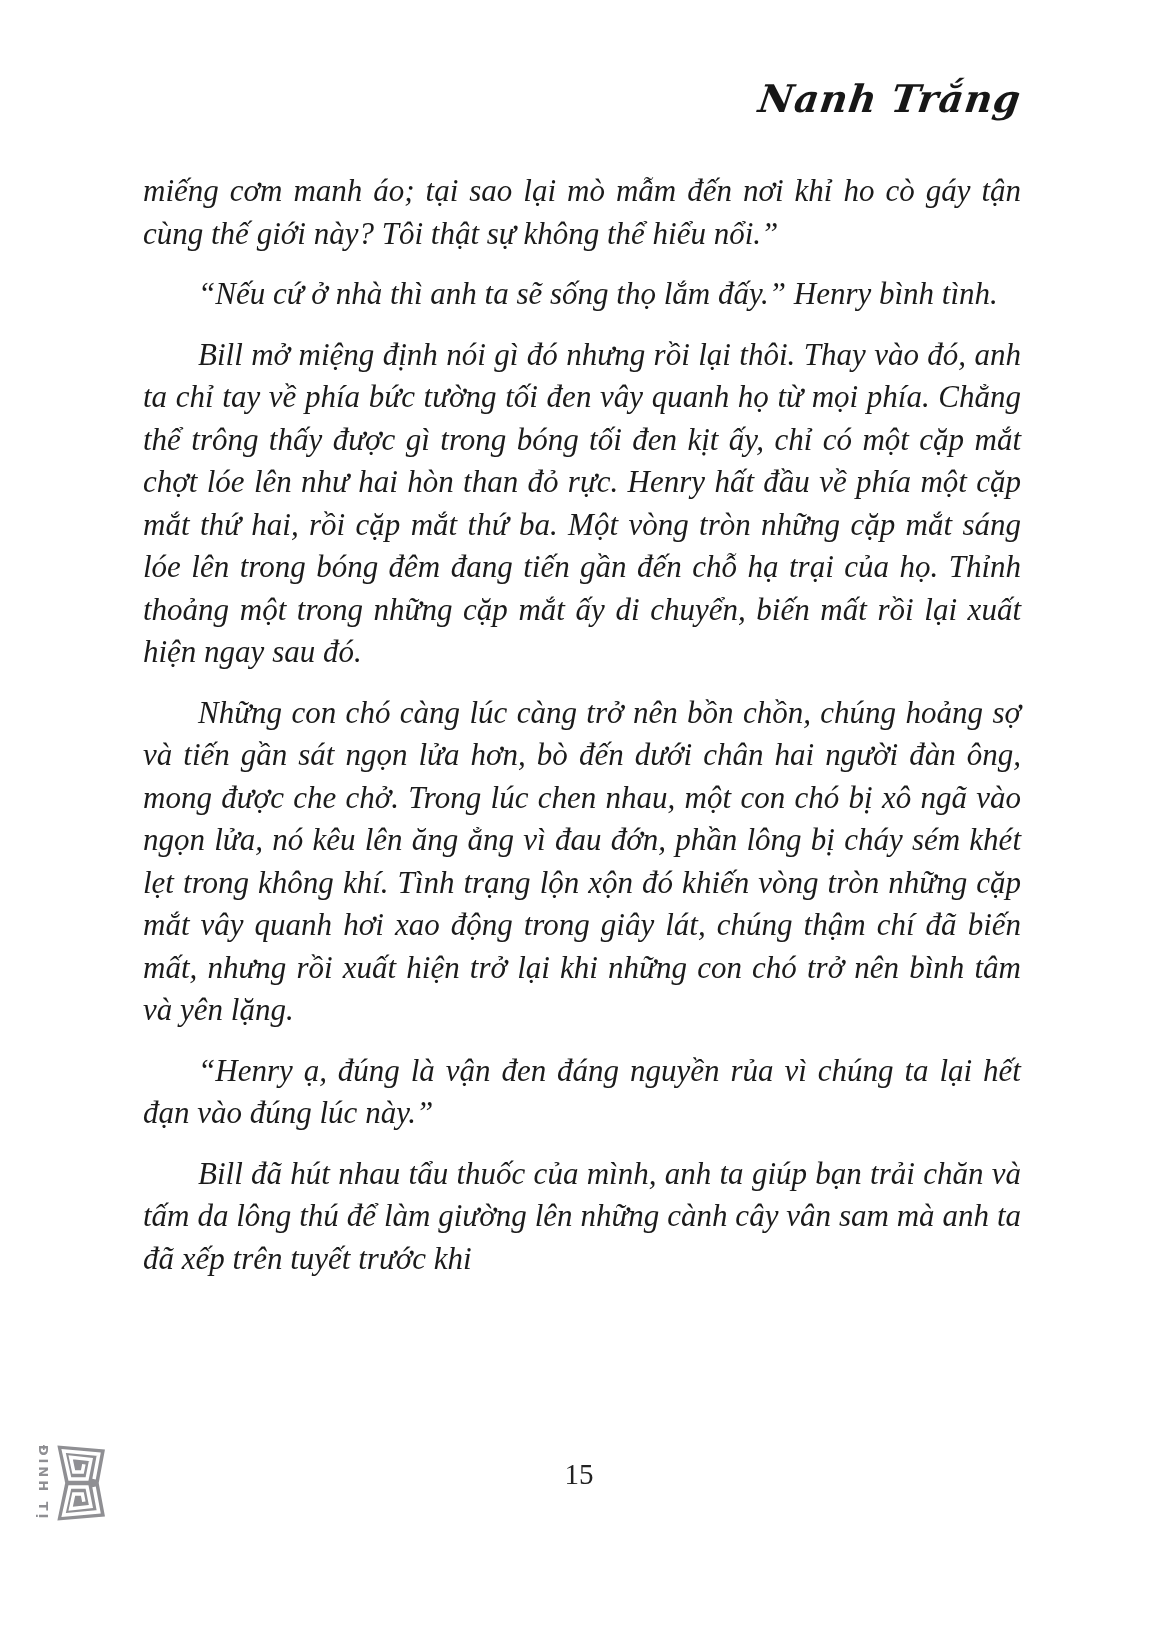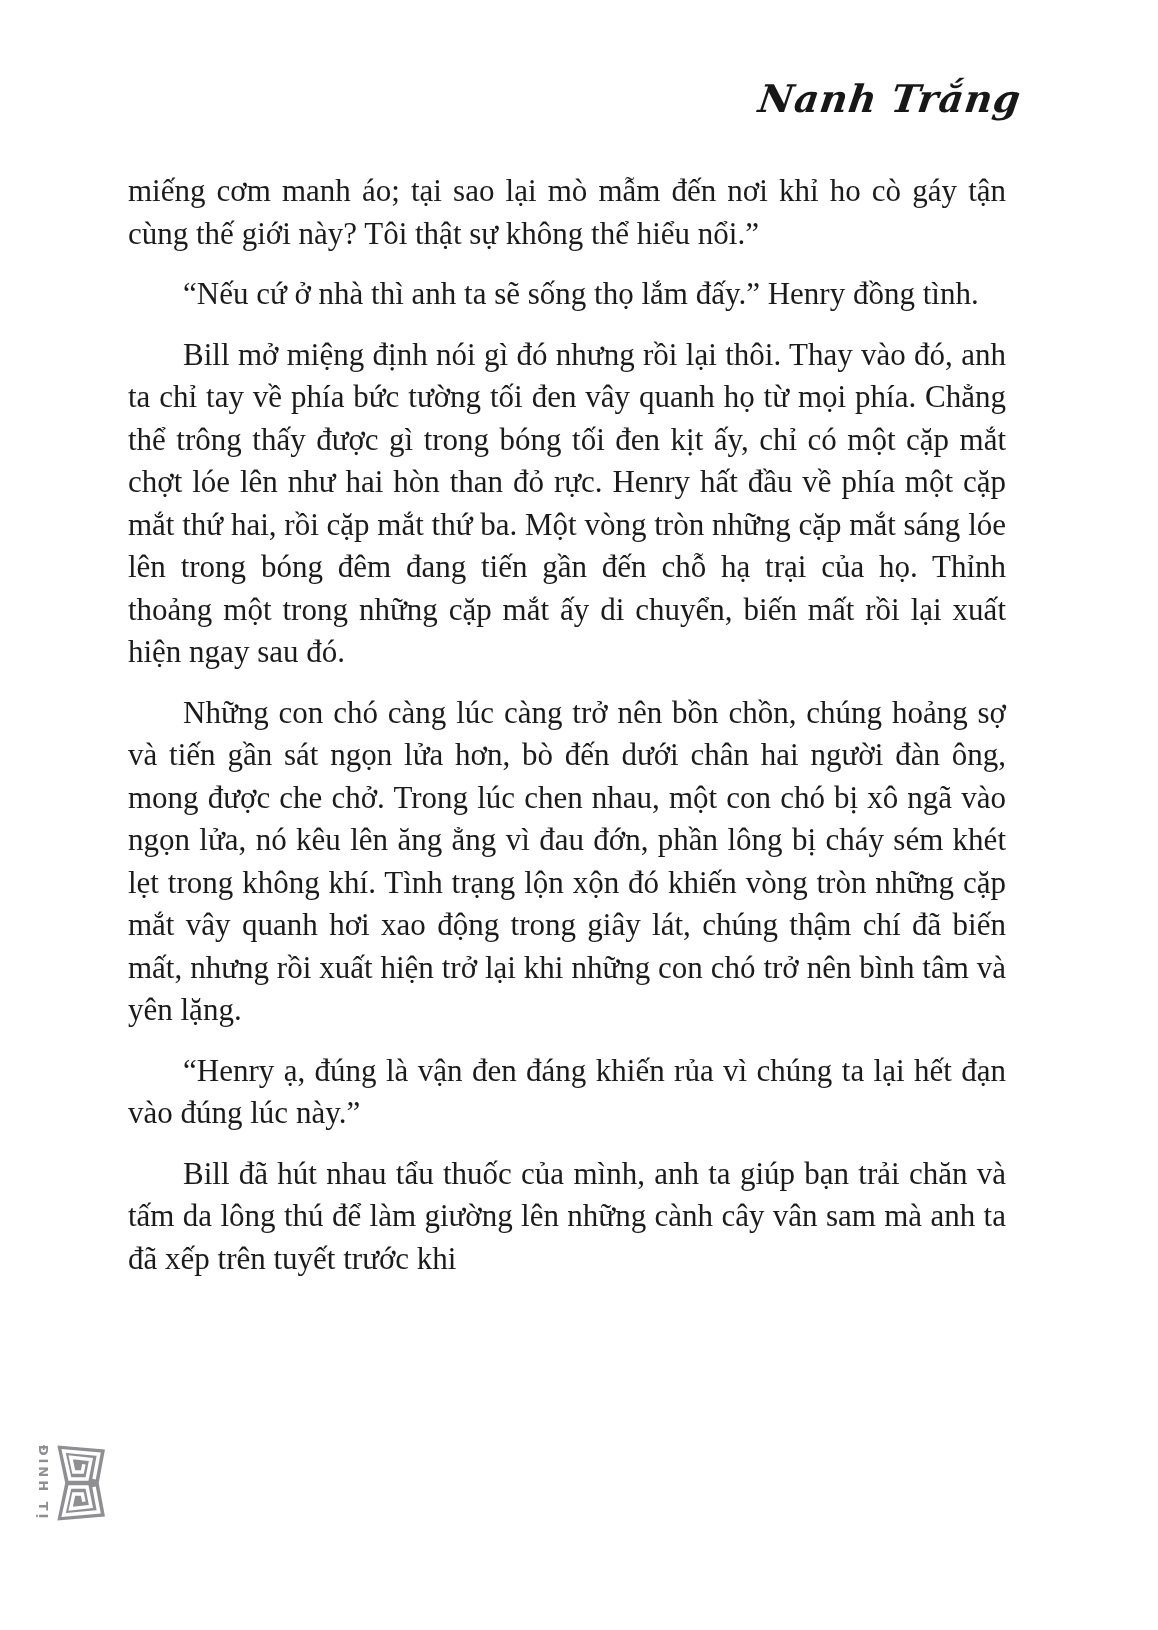--- a/index.html
+++ b/index.html
@@ -24,25 +24,26 @@
     font-style: italic;
     font-weight: bold;
     font-size: 38px;
     letter-spacing: 1px;
     transform: skewX(-8deg);
     color: #171717;
   }
   .body-text {
     position: absolute;
     top: 170px;
-    left: 128px;
+    left: 143px;
     width: 878px;
     font-size: 31px;
     line-height: 42.5px;
     text-align: justify;
+    font-style: italic;
   }
   .para {
     margin: 0 0 18px 0;
     text-indent: 55px;
   }
   .para.no-indent { text-indent: 0; }
   .page-number {
     position: absolute;
     top: 1458px;
     left: 0;
@@ -81,27 +82,28 @@
 </style>
 </head>
 <body>
 
 <div class="page">
 
   <div class="running-head">Nanh Trắng</div>
 
   <div class="body-text">
     <p class="para no-indent">miếng cơm manh áo; tại sao lại mò mẫm đến nơi khỉ ho cò gáy tận cùng thế giới này? Tôi thật sự không thể hiểu nổi.”</p>
-    <p class="para">“Nếu cứ ở nhà thì anh ta sẽ sống thọ lắm đấy.” Henry đồng tình.</p>
+    <p class="para">“Nếu cứ ở nhà thì anh ta sẽ sống thọ lắm đấy.” Henry bình tình.</p>
     <p class="para">Bill mở miệng định nói gì đó nhưng rồi lại thôi. Thay vào đó, anh ta chỉ tay về phía bức tường tối đen vây quanh họ từ mọi phía. Chẳng thể trông thấy được gì trong bóng tối đen kịt ấy, chỉ có một cặp mắt chợt lóe lên như hai hòn than đỏ rực. Henry hất đầu về phía một cặp mắt thứ hai, rồi cặp mắt thứ ba. Một vòng tròn những cặp mắt sáng lóe lên trong bóng đêm đang tiến gần đến chỗ hạ trại của họ. Thỉnh thoảng một trong những cặp mắt ấy di chuyển, biến mất rồi lại xuất hiện ngay sau đó.</p>
     <p class="para">Những con chó càng lúc càng trở nên bồn chồn, chúng hoảng sợ và tiến gần sát ngọn lửa hơn, bò đến dưới chân hai người đàn ông, mong được che chở. Trong lúc chen nhau, một con chó bị xô ngã vào ngọn lửa, nó kêu lên ăng ẳng vì đau đớn, phần lông bị cháy sém khét lẹt trong không khí. Tình trạng lộn xộn đó khiến vòng tròn những cặp mắt vây quanh hơi xao động trong giây lát, chúng thậm chí đã biến mất, nhưng rồi xuất hiện trở lại khi những con chó trở nên bình tâm và yên lặng.</p>
-    <p class="para">“Henry ạ, đúng là vận đen đáng khiến rủa vì chúng ta lại hết đạn vào đúng lúc này.”</p>
+    <p class="para">“Henry ạ, đúng là vận đen đáng nguyền rủa vì chúng ta lại hết đạn vào đúng lúc này.”</p>
     <p class="para">Bill đã hút nhau tẩu thuốc của mình, anh ta giúp bạn trải chăn và tấm da lông thú để làm giường lên những cành cây vân sam mà anh ta đã xếp trên tuyết trước khi</p>
   </div>
 
+  <div class="page-number">15</div>
 
   <div class="publisher-logo">
     <div class="logo-upright">
       <svg class="logo-mark" width="78" height="52" viewBox="0 0 100 66" xmlns="http://www.w3.org/2000/svg">
 
         <path d="M50,9 L7,1 L2,62 L50,52 Z" fill="#8f8f93"></path>
 
         <path d="M50,9 L93,1 L98,62 L50,52 Z" fill="#8f8f93"></path>
 
         <path d="M45,15 L13,9 L9,54 L45,46 L45,24 L20,19 L17,45 L36,41 L36,30 L26,28" fill="none" stroke="#ffffff" stroke-width="4.5"></path>

